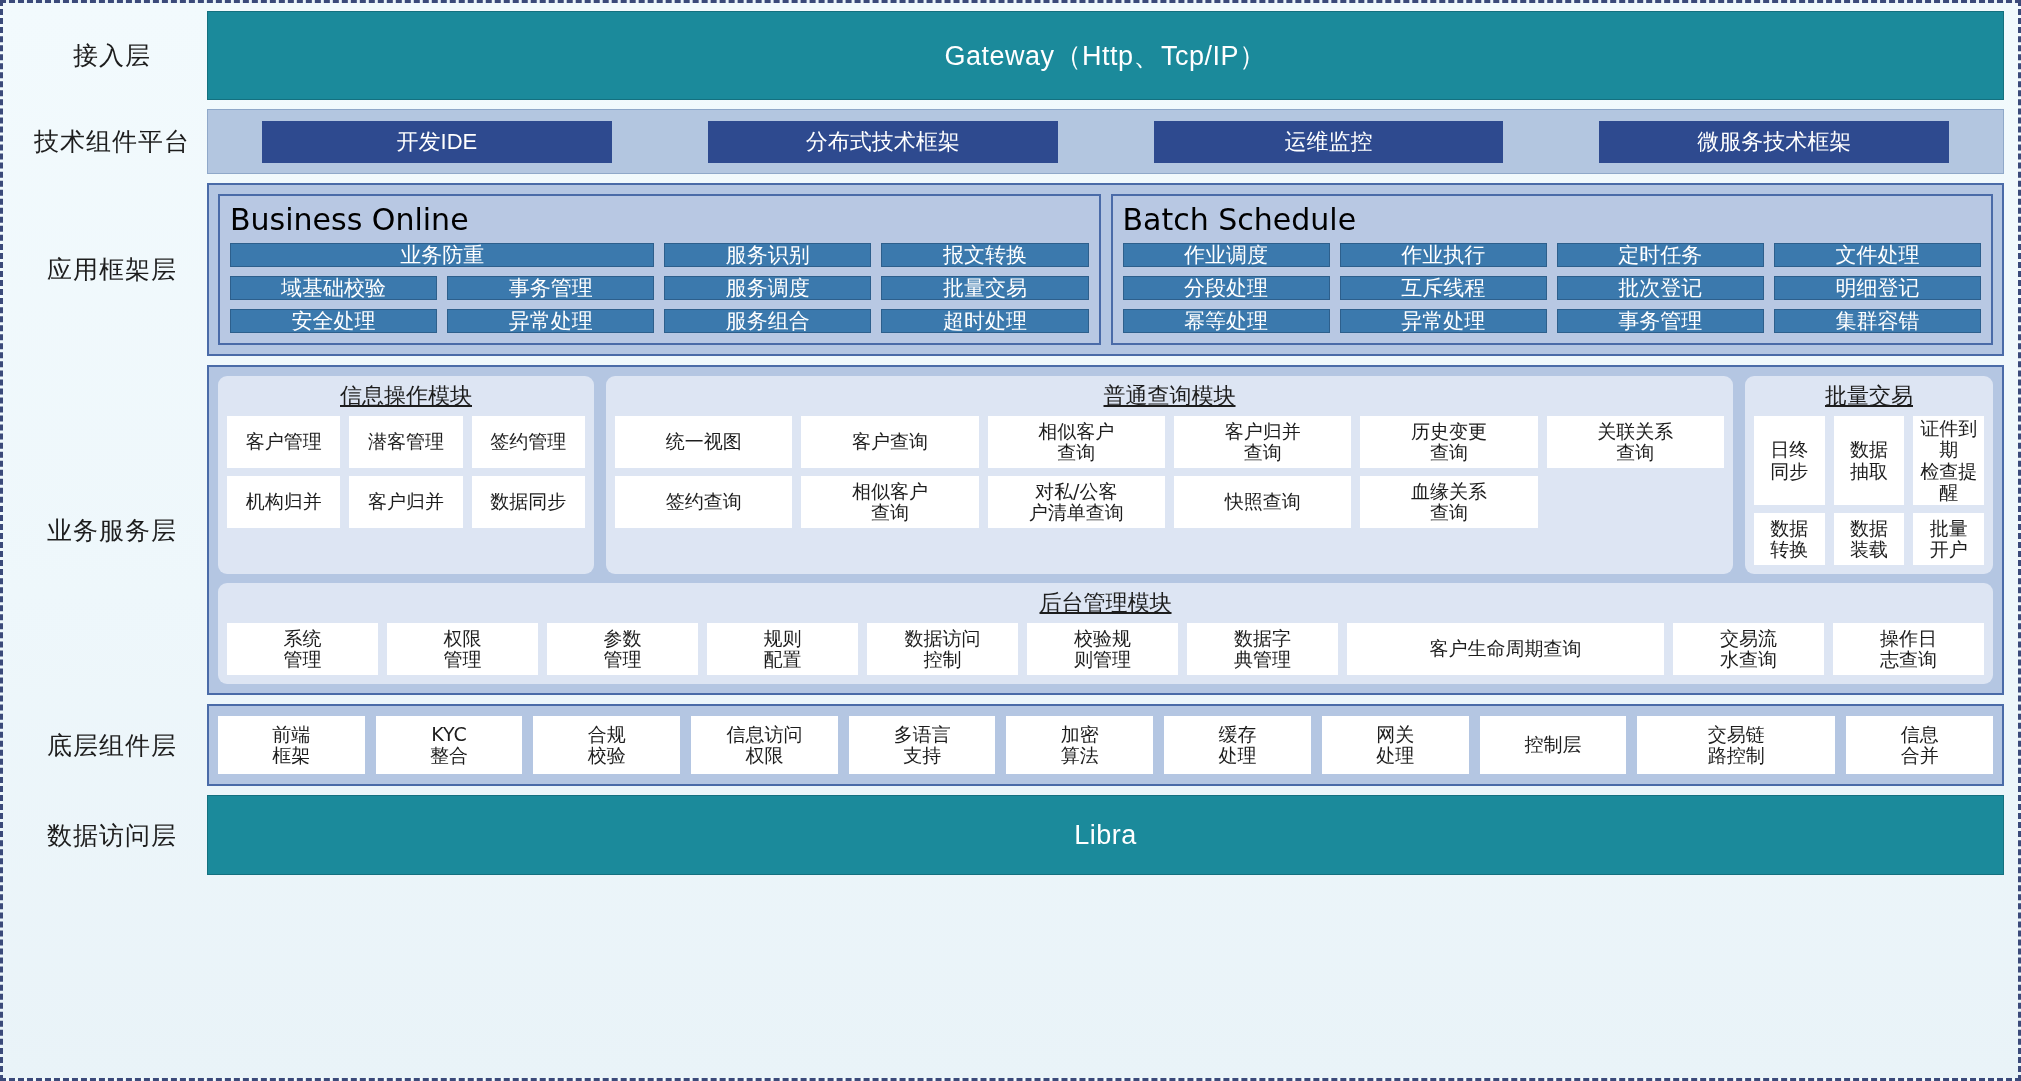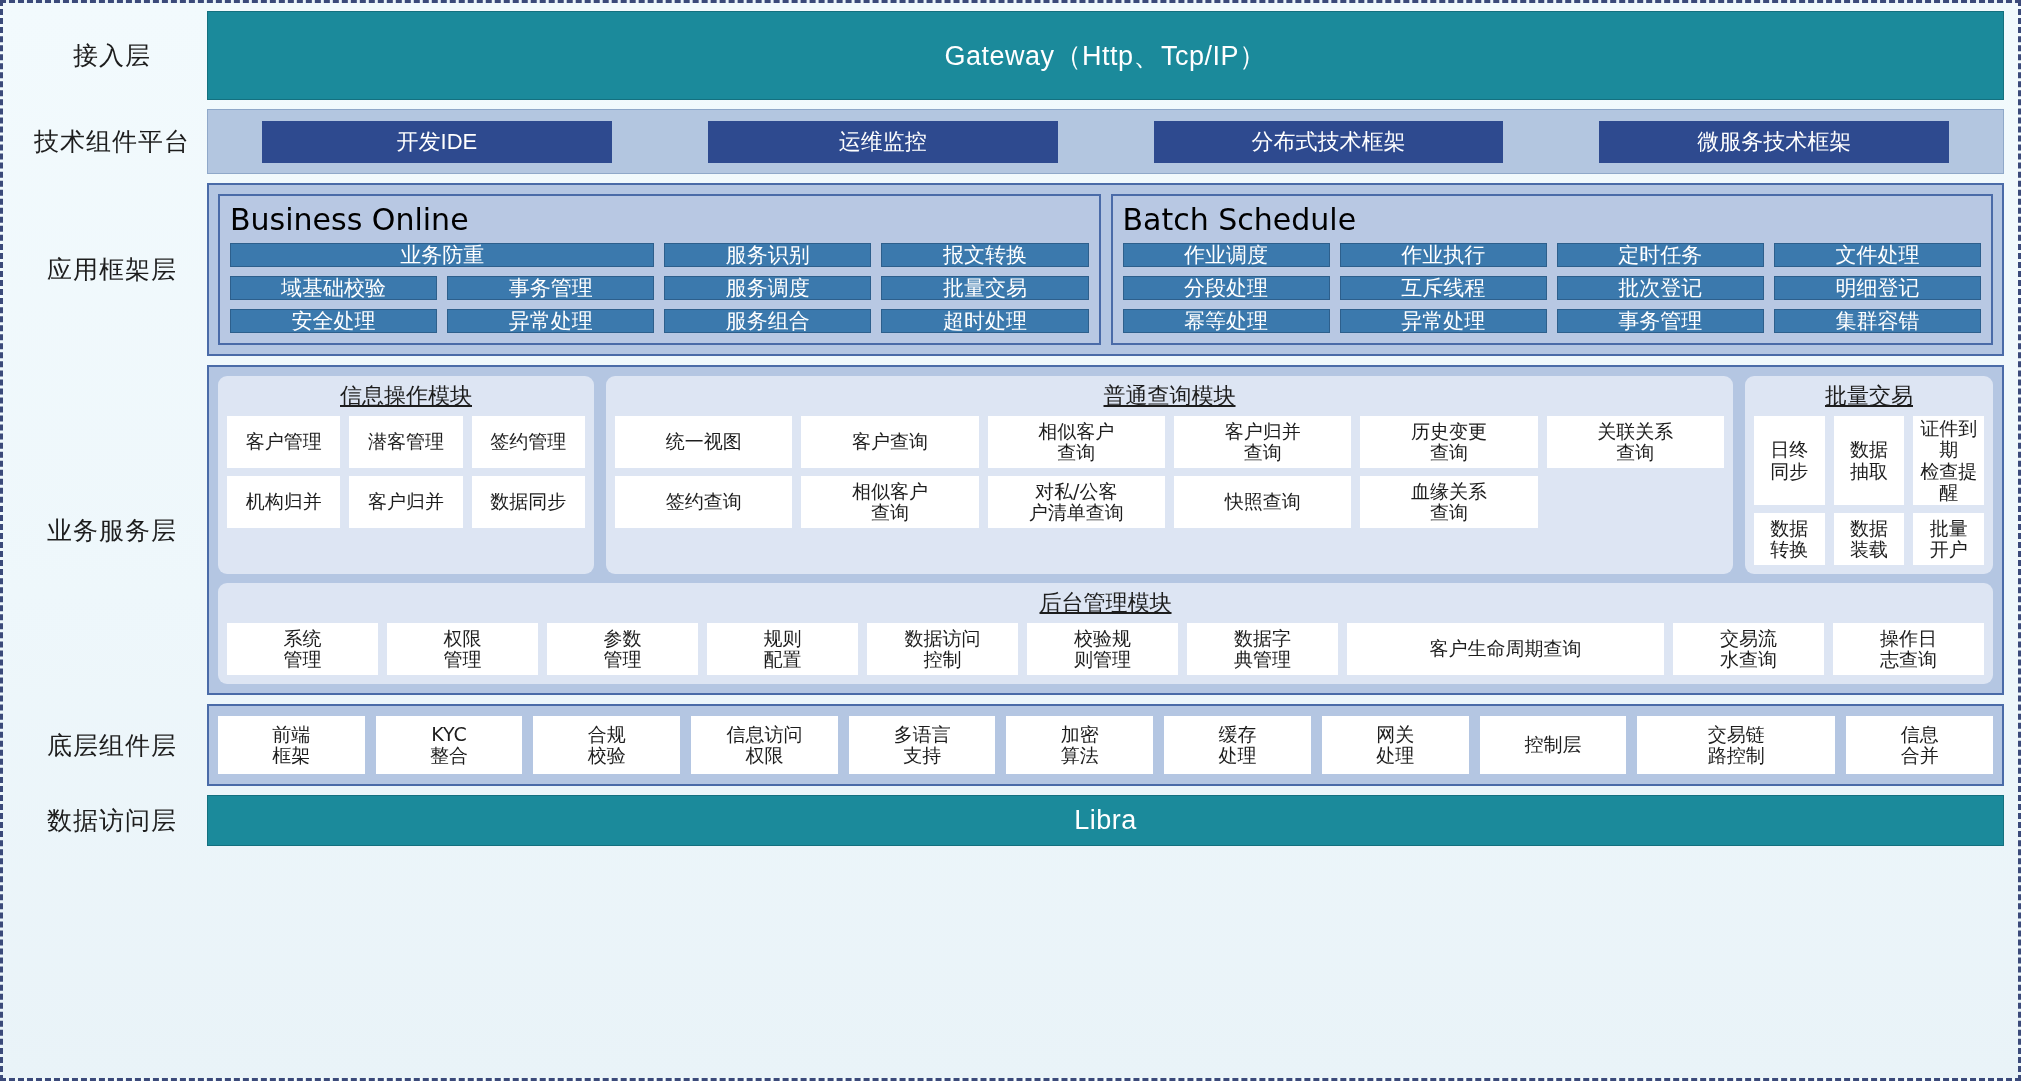--- a/index.html
+++ b/index.html
@@ -31,21 +31,21 @@
   
   .teal-bar {
     background: #1b8a9b;
     border: 1px solid #14707f;
     color: #ffffff;
     display: flex; align-items: center; justify-content: center;
     font-size: 27px;
     letter-spacing: .5px;
   }
   #gateway-bar { height: 89px; }
-  #libra-bar  { height: 51px; }
+  #libra-bar  { height: 80px; }
   
   .tech-band {
     background: #b3c6e0;
     border: 1px solid #8fa8c9;
     height: 65px;
     display: grid; grid-template-columns: repeat(4,1fr);
     column-gap: 96px;
     align-items: center;
     padding: 0 54px;
   }
@@ -140,22 +140,22 @@
 
 <div id="canvas">
   <div class="grid">
 
     <div class="layer-label">接入层</div>
     <div class="teal-bar" id="gateway-bar">Gateway（Http、Tcp/IP）</div>
 
     <div class="layer-label">技术组件平台</div>
     <div class="tech-band">
       <div class="tech-chip">开发IDE</div>
+      <div class="tech-chip">分布式技术框架</div>
       <div class="tech-chip">运维监控</div>
-      <div class="tech-chip">分布式技术框架</div>
       <div class="tech-chip">微服务技术框架</div>
     </div>
 
     <div class="layer-label">应用框架层</div>
     <div class="app-band">
 
       <div class="panel">
         <div class="panel-title">Business Online</div>
         <div class="chip-grid bo-grid">
           <div class="blue-chip span2">业务防重</div>

